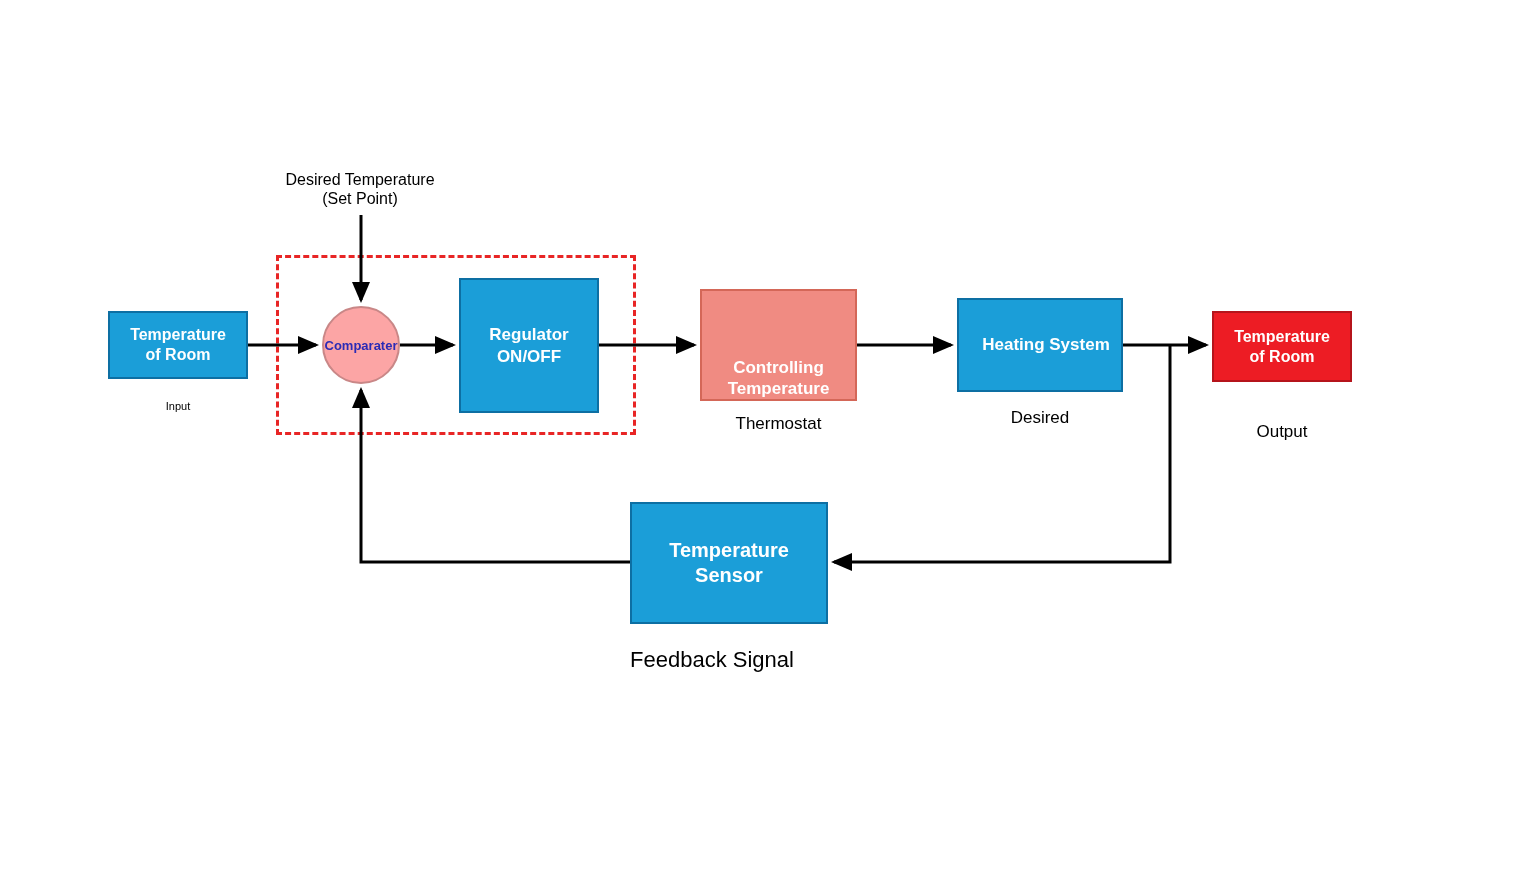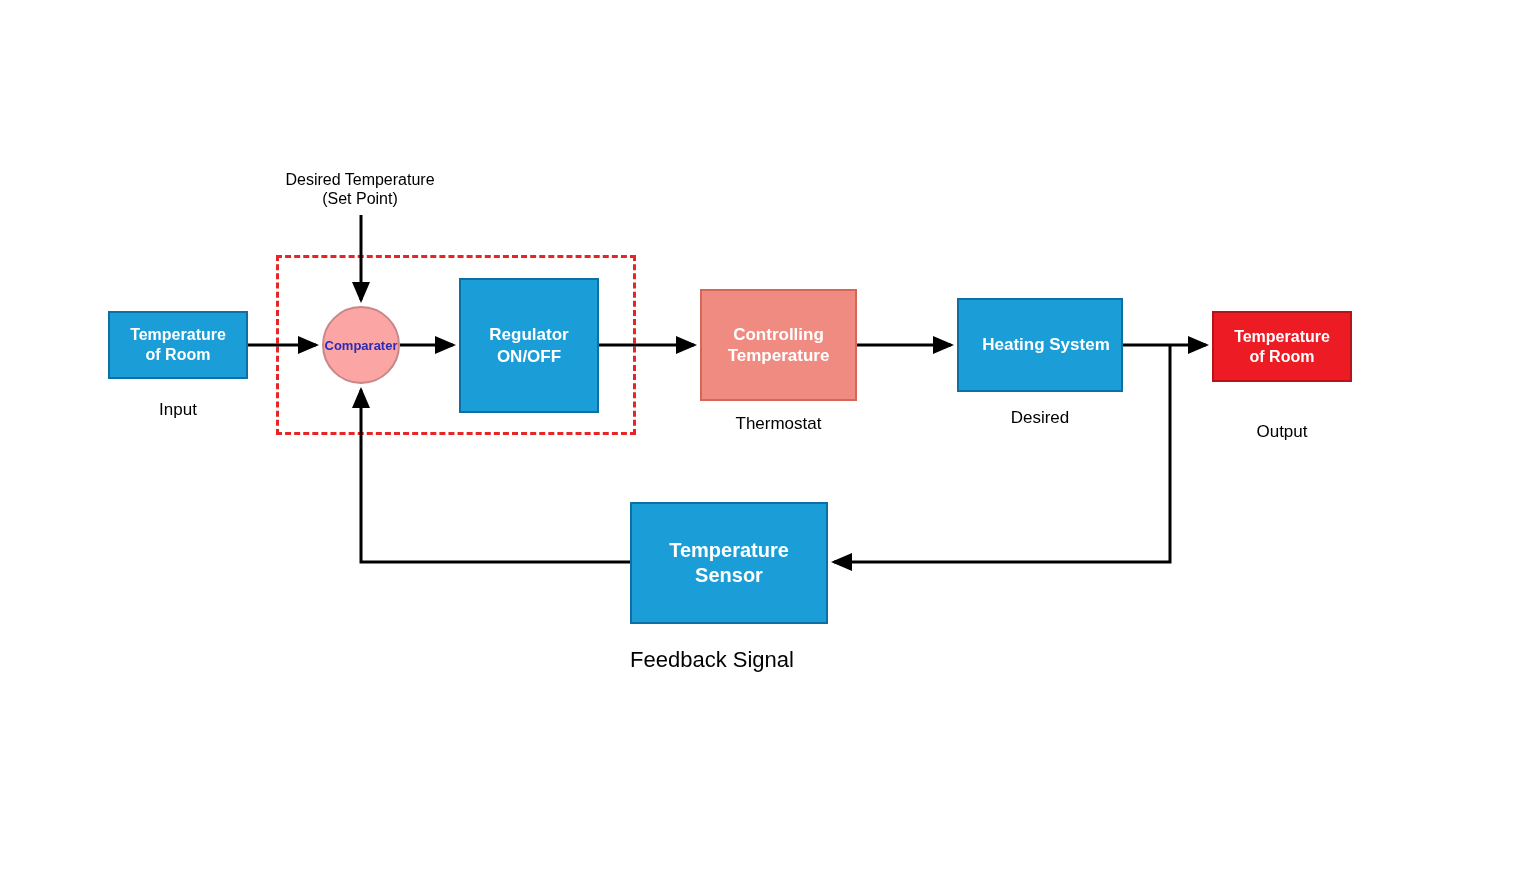--- a/index.html
+++ b/index.html
@@ -84,32 +84,32 @@
 <body>
 
 <div class="canvas">
 
   <div class="dashed-box" style="left:276px; top:255px; width:360px; height:180px;"></div>
 
   <div class="block block-blue" style="left:108px; top:311px; width:140px; height:68px; font-size:16px;">
     <span style="white-space:pre-line;">Temperature
 of Room</span>
   </div>
-  <div class="label" style="left:108px; top:400px; width:140px; font-size:17px;">Input</div>
+  <div class="label" style="left:108px; top:400px; width:140px; font-size:11px;">Input</div>
 
   <div class="circle" style="left:322px; top:306px; width:78px; height:78px;">
     <span>Comparater</span>
   </div>
 
   <div class="block block-blue" style="left:459px; top:278px; width:140px; height:135px; font-size:17px;">
     <span style="white-space:pre-line;">Regulator
 ON/OFF</span>
   </div>
 
-  <div class="block block-coral" style="left:700px; top:289px; width:157px; height:112px; font-size:17px;">
+  <div class="block block-coral" style="left:700px; top:289px; width:157px; height:112px; font-size:17px;align-items:flex-end;">
     <span style="white-space:pre-line;">Controlling
 Temperature</span>
   </div>
   <div class="label" style="left:700px; top:414px; width:157px; font-size:17px;">Thermostat</div>
 
   <div class="block block-blue" style="left:957px; top:298px; width:166px; height:94px; font-size:17px;padding-left:12px;">
     <span>Heating System</span>
   </div>
   <div class="label" style="left:957px; top:408px; width:166px; font-size:17px;">Desired</div>
 

